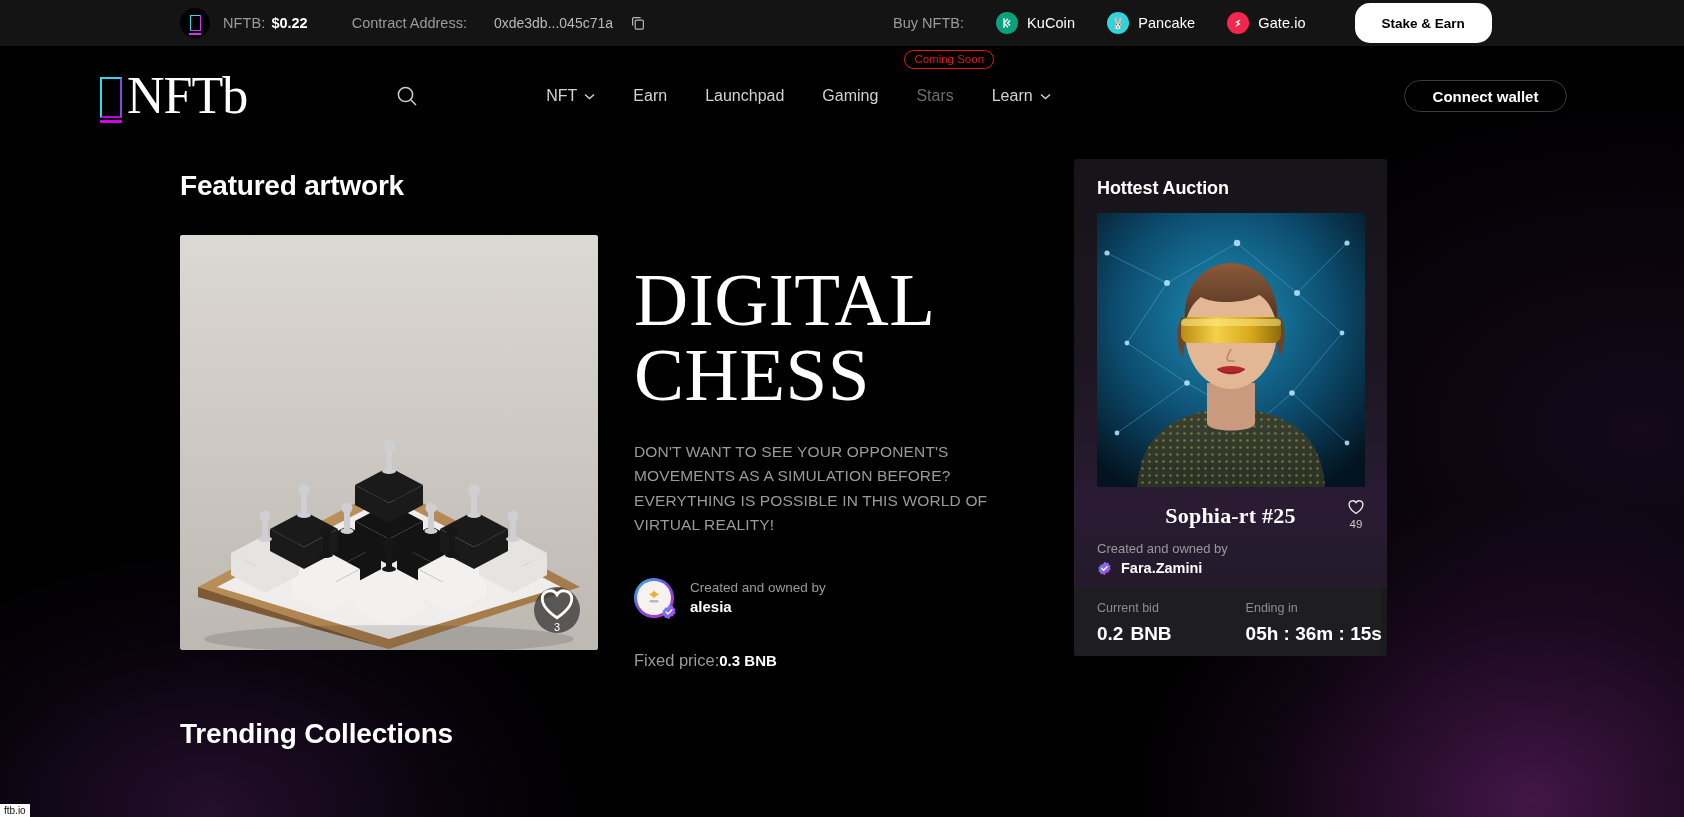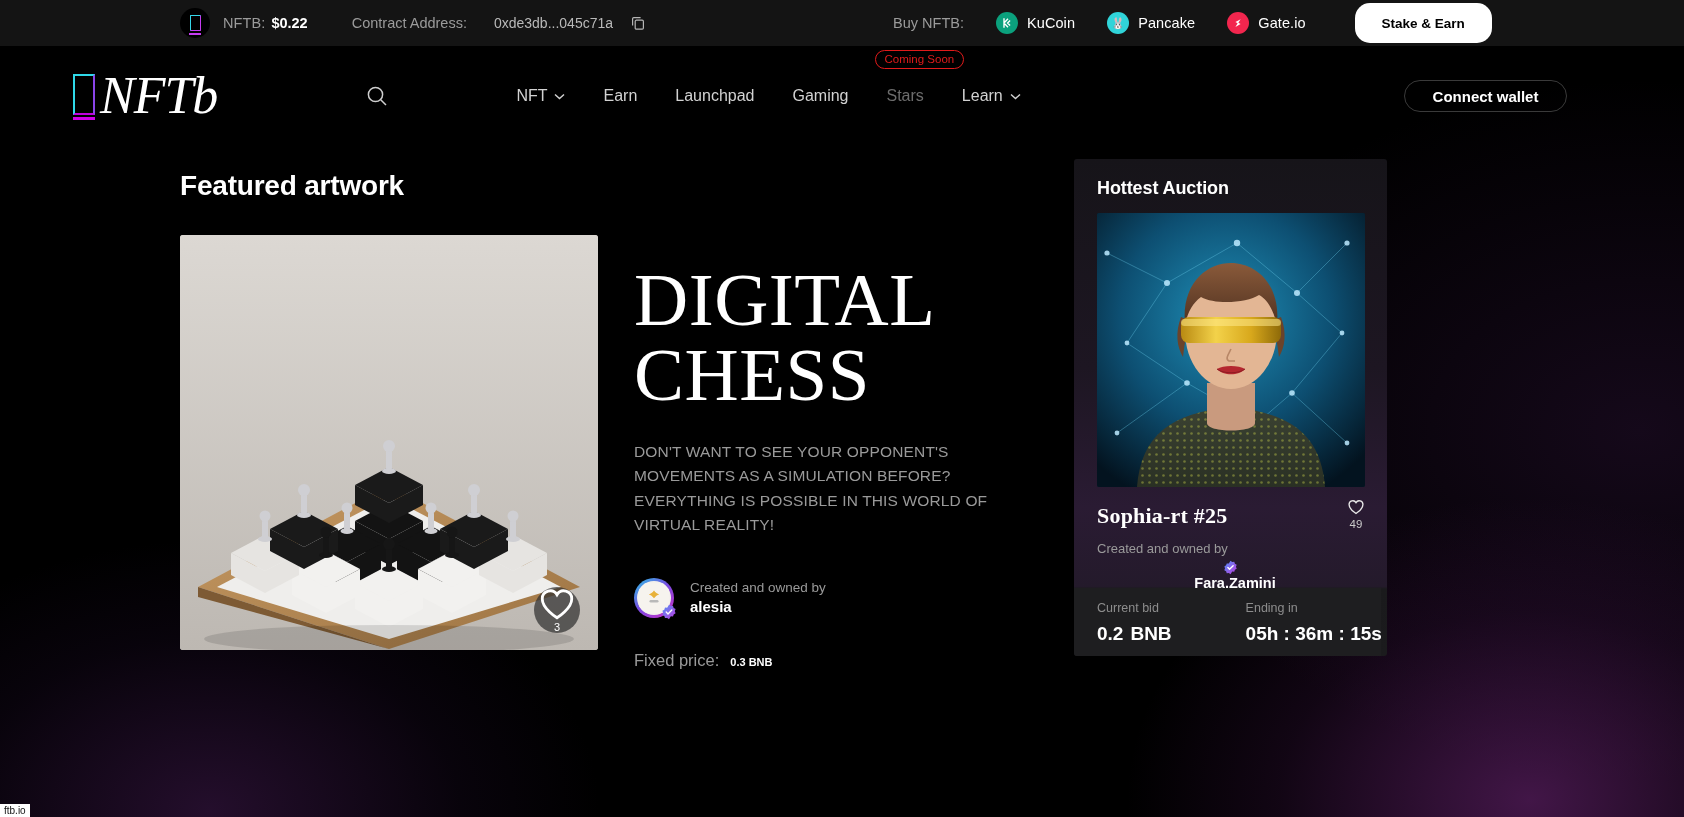--- a/index.html
+++ b/index.html
@@ -75,21 +75,21 @@
     display: flex; align-items: center; justify-content: center;
     cursor: pointer; border: none; font-family: inherit;
   }
 
   
   .nav {
     position: absolute; top: 46px; left: 0;
     width: 1684px; height: 100px;
     display: flex; align-items: center;
   }
-  .brand { margin-left: 73px; display: flex; align-items: flex-start; cursor: pointer; font-style: italic; }
+  .brand { margin-left: 100px; display: flex; align-items: flex-end; cursor: pointer; }
   .brand-mark {
     width: 22px; height: 41px;
     border: 2.4px solid #c000e0;
     border-top-color: #2fd9e8; border-left-color: #2fd9e8;
     border-right-color: #8a44e8;
     position: relative; margin-right: 5px;
   }
   .brand-mark::after {
     content: ""; position: absolute; left: -2.4px; right: -2.4px;
     bottom: -7px; height: 3px; background: #d000e8;
@@ -176,50 +176,50 @@
   .verified {
     position: absolute; right: -3px; bottom: -2px;
     width: 16px; height: 16px;
     display: flex; align-items: center; justify-content: center;
   }
   .creator-meta { margin-left: 16px; }
   .creator-label { color: #9a9a9a; font-size: 13.5px; }
   .creator-name { color: #fff; font-size: 15px; font-weight: bold; margin-top: 3px; }
   .price-row { display: flex; align-items: baseline; margin-top: 33px; }
   .price-label { color: #9a9a9a; font-size: 16.5px; }
-  .price-value { color: #fff; font-size: 11px; font-weight: bold; margin-left: 11px; }
+  .price-value { color: #fff; font-size: 15px; font-weight: bold; }
 
   
   .auction {
     position: absolute; left: 1074px; top: 159px;
     width: 313px; height: 497px;
     background: linear-gradient(180deg, #161419 0%, #1d1622 42%, #2a1b33 70%, #241a2b 86%, #1a1a1c 86.5%, #1b1b1d 100%);
     border-radius: 3px; overflow: hidden;
   }
   .auction-head {
     color: #fff; font-size: 18px; font-weight: bold;
     padding: 19px 0 0 23px; letter-spacing: -.1px;
   }
   .auction-img {
     margin: 14px auto 0; width: 268px; height: 274px;
     overflow: hidden; border-radius: 2px; background: #07202e;
   }
   .auction-img svg { display: block; width: 100%; height: 100%; }
   .auction-body { padding: 16px 23px 0 23px; position: relative; }
   .auc-title {
     font-family: "Liberation Serif", serif;
-    color: #fff; font-size: 22px; font-weight: bold; letter-spacing: .2px;
+    color: #fff; font-size: 22px; font-weight: bold; letter-spacing: .2px; text-align: center;
   }
   .auc-like {
     position: absolute; right: 22px; top: 12px;
     display: flex; flex-direction: column; align-items: center; cursor: pointer;
   }
   .auc-like .cnt { color: #c9c9c9; font-size: 11.5px; margin-top: 3px; }
   .auc-created { color: #9a9a9a; font-size: 13px; margin-top: 12px; }
-  .auc-owner { display: flex; align-items: center; margin-top: 4px; flex-direction: column; }
+  .auc-owner { display: flex; align-items: center; margin-top: 4px; }
   .auc-owner-badge { width: 15px; height: 15px; flex: none; display: flex; }
   .auc-owner-name { color: #fff; font-size: 14.5px; font-weight: bold; margin-left: 9px; }
   .auction-footer {
     position: absolute; left: 0; bottom: 0;
     width: 307px; height: 68px;
     background: #1e1e20;
     display: flex; padding: 13px 23px 0 23px;
   }
   .af-col { display: flex; flex-direction: column; }
   .af-col.right { margin-left: 74px; }
@@ -608,16 +608,17 @@
           <span>0.2</span><span class="unit">BNB</span>
         </span>
       </div>
       <div class="af-col right">
         <span class="af-label">Ending in</span>
         <span class="af-value">05h : 36m : 15s</span>
       </div>
     </div>
   </div>
 
+  <div class="trending-title">Trending Collections</div>
 
 
   <div class="tag-badge">ftb.io</div>
 </div>
 
 </body></html>

